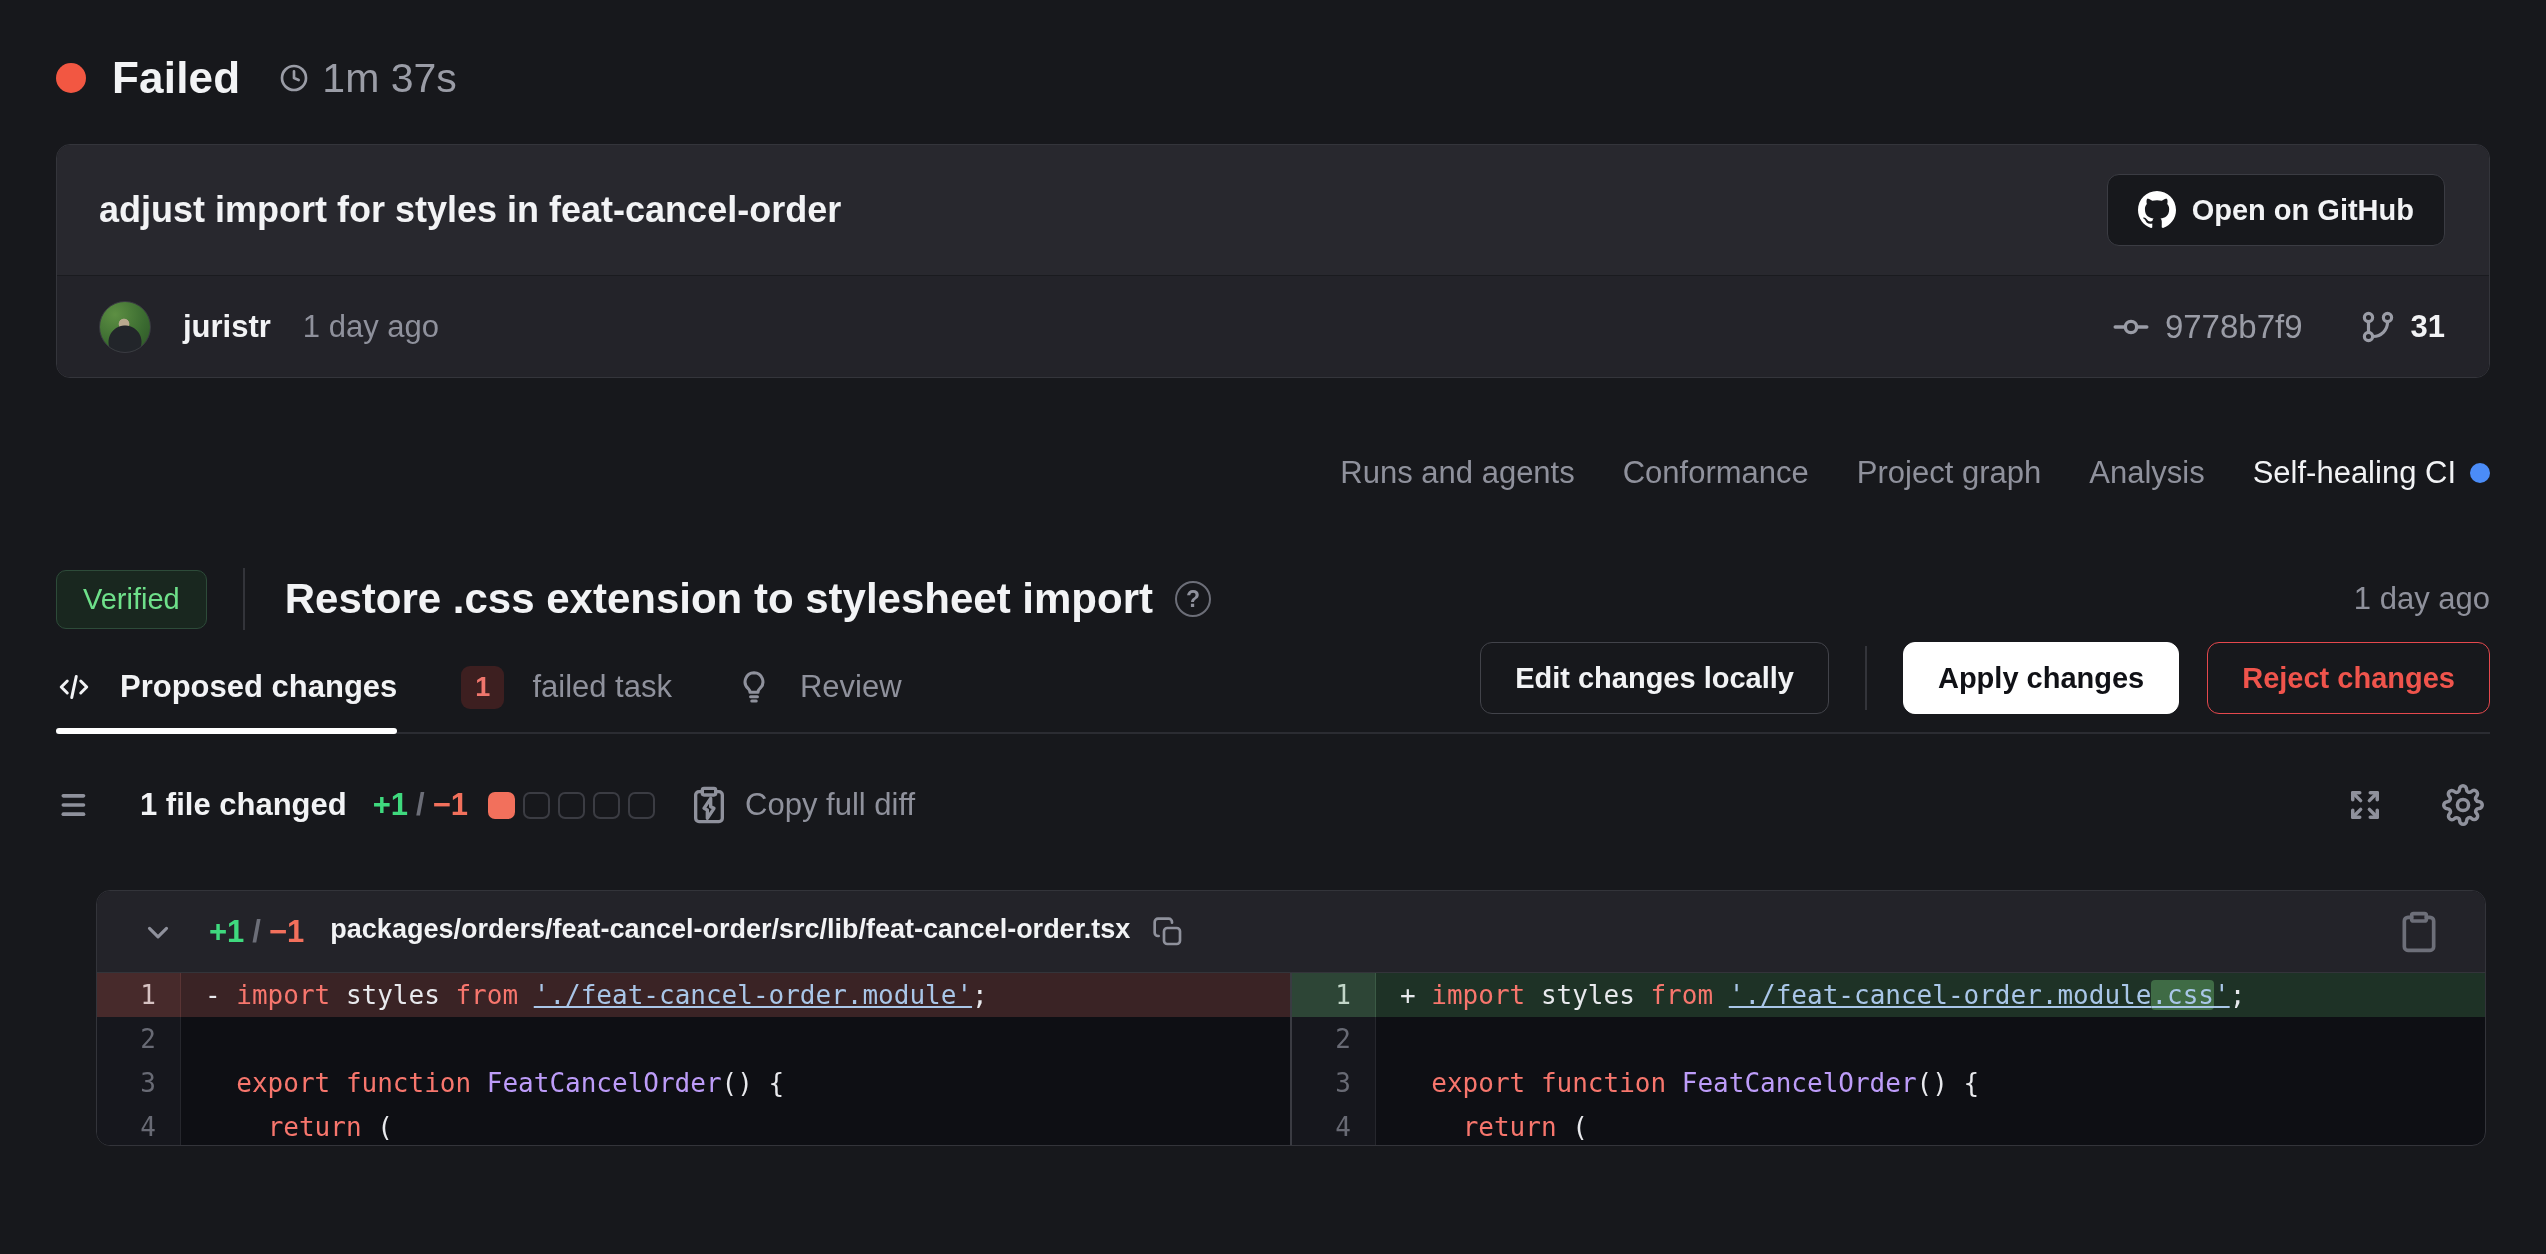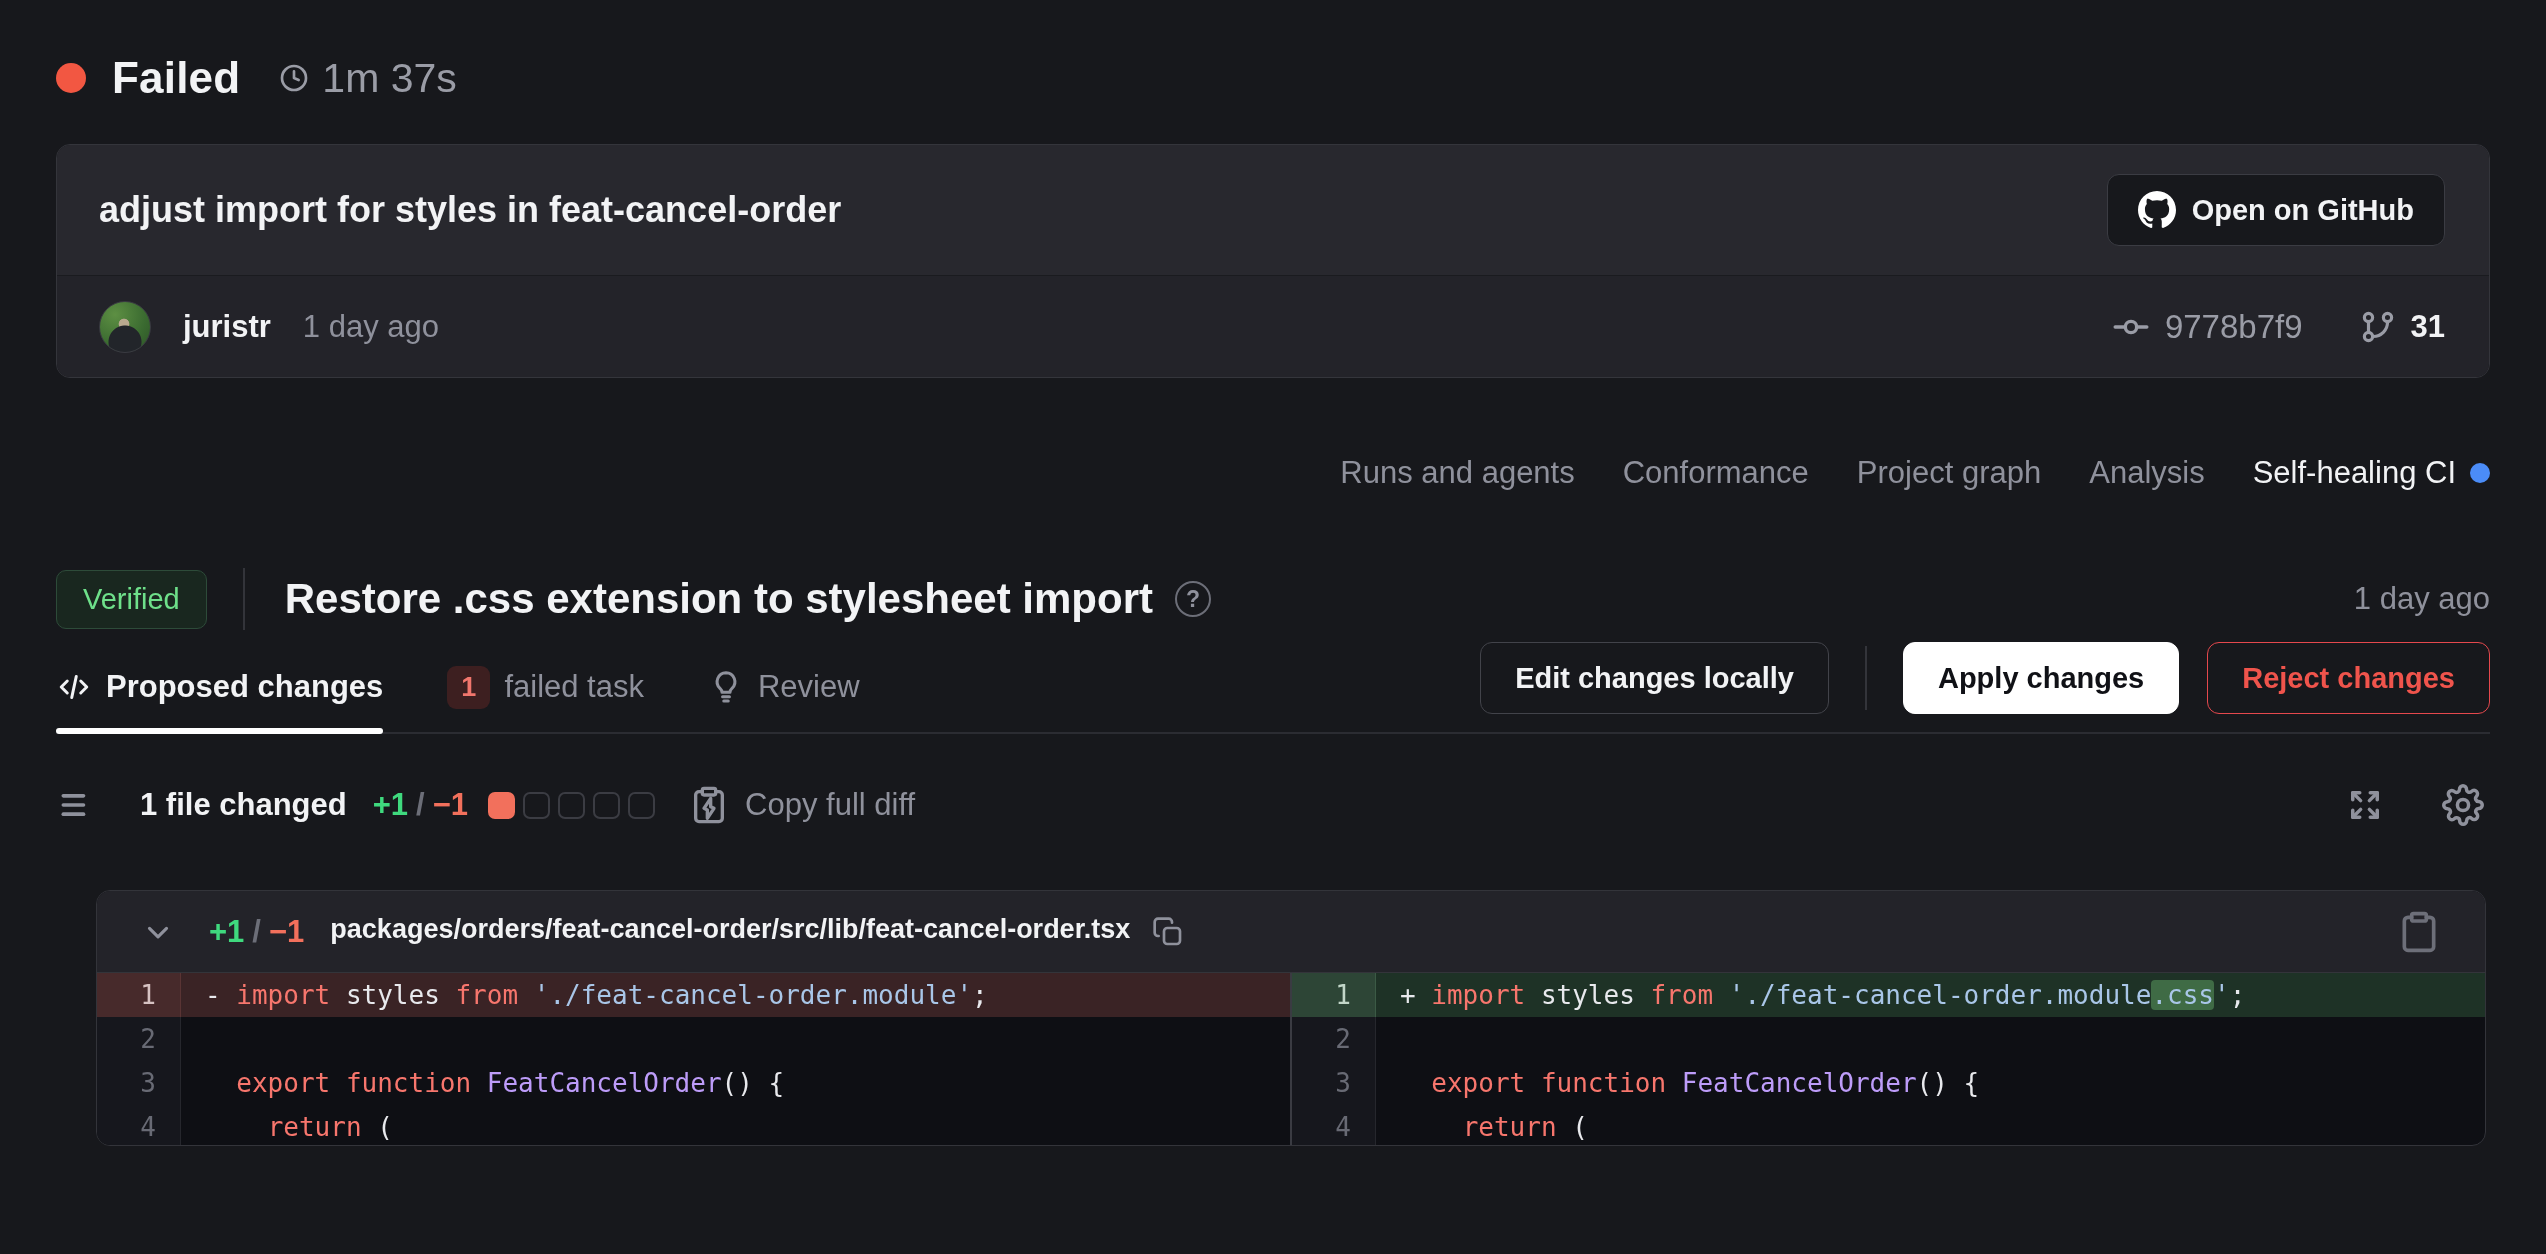--- a/index.html
+++ b/index.html
@@ -55,21 +55,21 @@
     font-size:29px; padding:12px 26px; border-radius:10px; }
   .v-divider { width:2px; height:62px; background:#33343a; margin:0 40px 0 36px; }
   .fix-title { font-size:42px; font-weight:700; }
   .help-icon { width:36px; height:36px; border-radius:50%; border:2px solid #6c6e78; color:#8f919c;
     display:flex; align-items:center; justify-content:center; font-size:23px; font-weight:700; margin-left:22px; }
   .fix-time { margin-left:auto; color:#8f919c; font-size:31px; }
 
   
   .tabs-row { display:flex; align-items:flex-end; justify-content:space-between; border-bottom:2px solid #2b2c32; height:92px; }
   .tabs { display:flex; align-items:center; gap:64px; height:100%; }
-  .tab { position:relative; display:flex; align-items:center; gap:14px; height:100%; font-size:31px; color:#8f919c; cursor:pointer; }
+  .tab { position:relative; display:flex; align-items:center; gap:28px; height:100%; font-size:31px; color:#8f919c; cursor:pointer; }
   .tab.active { color:#f2f3f5; font-weight:700; }
   .tab.active::after { content:""; position:absolute; left:0; right:0; bottom:-2px; height:6px; background:#fff; border-radius:4px; }
   .tab .badge { background:#3d1f20; color:#f0766d; font-size:27px; font-weight:600; border-radius:9px; padding:6px 14px; }
   .tab svg { color:currentColor; }
   .actions { display:flex; align-items:center; gap:28px; padding-bottom:18px; }
   .btn { height:72px; border-radius:12px; font-size:29px; font-weight:600; padding:0 34px;
     display:flex; align-items:center; cursor:pointer; border:1px solid transparent; background:transparent; color:#f2f3f5;
     font-family:"Liberation Sans", sans-serif; }
   .btn-edit { border-color:#42434a; }
   .actions .a-divider { width:2px; height:64px; background:#33343a; margin:0 8px; }
@@ -106,21 +106,21 @@
   .gutter { width:84px; flex:none; height:100%; display:flex; align-items:center; justify-content:flex-end;
     padding-right:24px; background:var(--gutter-bg); border-right:1px solid var(--gutter-border);
     color:#686a74; font-family:"DejaVu Sans Mono", monospace; font-size:26px; }
   .code { flex:1; height:100%; display:flex; align-items:center; padding-left:24px; white-space:pre;
     font-family:"DejaVu Sans Mono", monospace; font-size:26px; color:#e8e9ed; overflow:hidden; }
   .code-row.del .code { background:var(--del-bg); }
   .code-row.del .gutter { background:var(--del-gutter); border-right-color:#5a3434; color:#d6c2c2; }
   .code-row.add .code { background:var(--add-bg); }
   .code-row.add .gutter { background:var(--add-gutter); border-right-color:#3b5a45; color:#c2d6c8; }
   .code .kw { color:var(--kw); }
-  .code .str { color:var(--str); }
+  .code .str { color:var(--str);text-decoration:underline; }
   .code .fn { color:var(--fn); }
   .code .hl { background:var(--hl); border-radius:4px; }
 </style>
 </head>
 <body>
 
 <div class="page">
 
   <div class="status-row">
     <span class="status-dot"></span>

